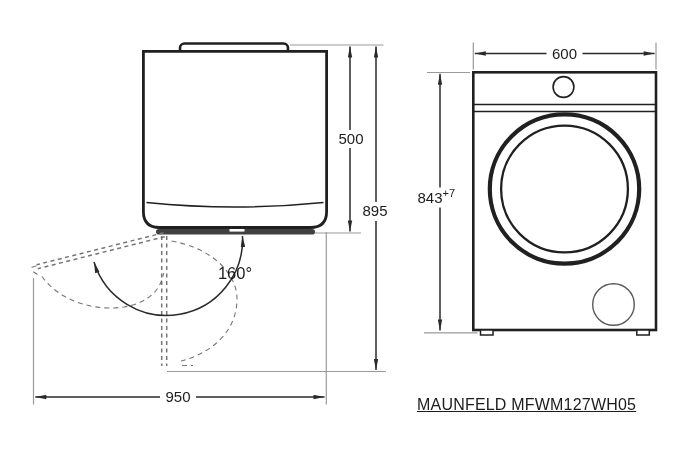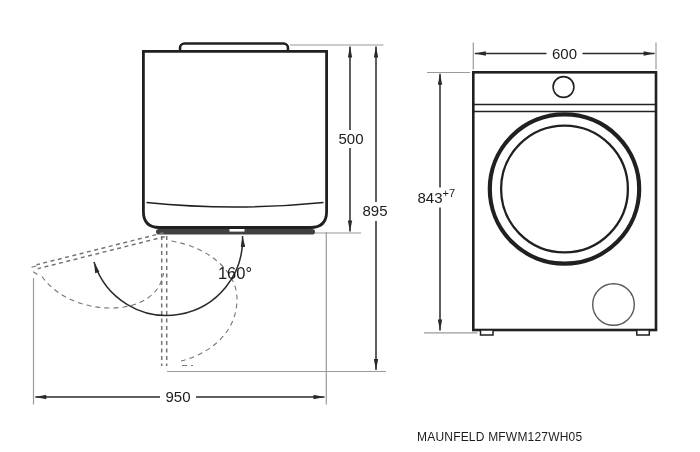--- a/index.html
+++ b/index.html
@@ -13,22 +13,22 @@
   .lw{stroke:var(--ink);fill:none;}
   .fillw{fill:#fff;}
   .ext{stroke:var(--ext);stroke-width:1.2;fill:none;}
   .dim{stroke:var(--dim);stroke-width:1.5;fill:none;}
   .dash2{stroke:var(--dash);stroke-width:1.5;stroke-dasharray:4 3.5;fill:none;}
   .dash1{stroke:var(--dash);stroke-width:1.1;stroke-dasharray:5 4;fill:none;}
   .lblbg{fill:var(--bg);}
   text{font-family:"Liberation Sans", sans-serif;fill:var(--text);font-size:15px;}
   text.angle{font-size:16.5px;}
   text.mid{text-anchor:middle;}
-  .model{position:absolute;left:417px;top:430px;font-size:12px;color:var(--text);
-         letter-spacing:0.2px;white-space:nowrap;}
+  .model{position:absolute;left:417px;top:396px;font-size:16px;color:var(--text);
+         letter-spacing:0.2px;white-space:nowrap;text-decoration:underline;}
 </style>
 </head>
 <body>
 
 <div class="canvas">
   <svg width="700" height="452" viewBox="0 0 700 452">
     <defs>
       <marker id="arw" viewBox="0 0 12 5" refX="11.5" refY="2.5" markerWidth="12" markerHeight="5" markerUnits="userSpaceOnUse" orient="auto-start-reverse">
         <path d="M0.5,0.3 L11.5,2.5 L0.5,4.7 Z" fill="var(--dim)"></path>
       </marker>

